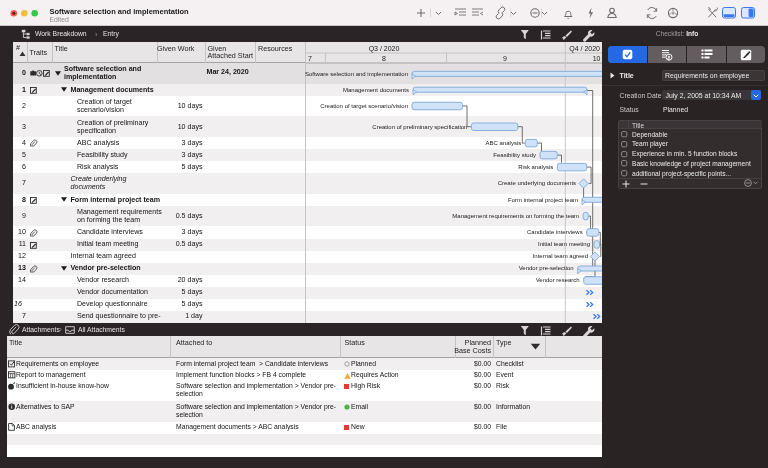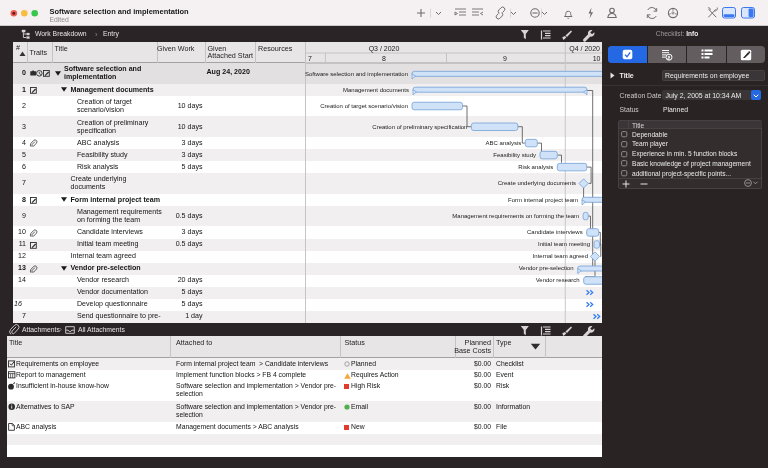--- a/index.html
+++ b/index.html
@@ -97,21 +97,21 @@
       <path d="M3.3 1.8v1.7l1.6 1.1" stroke="#2d2d2d" stroke-width="0.8"></path>
     </svg>
 <svg class="a" style="left:42.7px;top:70.35px" width="6.8" height="6.8" viewBox="0 0 6.8 6.8" fill="none">
       <rect x="0.5" y="0.5" width="5.8" height="5.8" stroke="#2d2d2d" stroke-width="0.9"></rect>
       <path d="M1.6 5.2L5.2 1.6l0.9 0.9-3.6 3.6z" fill="#2d2d2d"></path>
     </svg>
 <svg class="a" style="left:55px;top:70.9px" width="6" height="5">
       <path d="M0 0.3h6L3 4.8z" fill="#1a1a1a"></path>
     </svg>
 <span class="t" style="left:64px;top:65.0px;font-weight:bold;">Software selection and<br>implementation</span>
-<span class="t b" style="left:206.5px;top:68.3px">Aug 24, 2020</span>
+<span class="t b" style="left:206.5px;top:68.3px">Mar 24, 2020</span>
 <div class="a" style="left:13px;top:83.7px;width:589px;height:12.0px;background:#f1eff0"></div>
 <span class="t" style="left:12px;top:85.5px;width:14px;text-align:right;font-weight:bold;">1</span>
 <svg class="a" style="left:30.2px;top:86.7px" width="6.8" height="6.8" viewBox="0 0 6.8 6.8" fill="none">
       <rect x="0.5" y="0.5" width="5.8" height="5.8" stroke="#2d2d2d" stroke-width="0.9"></rect>
       <path d="M1.6 5.2L5.2 1.6l0.9 0.9-3.6 3.6z" fill="#2d2d2d"></path>
     </svg>
 <svg class="a" style="left:61px;top:87.3px" width="6" height="5">
       <path d="M0 0.3h6L3 4.8z" fill="#1a1a1a"></path>
     </svg>
 <span class="t" style="left:70.5px;top:85.5px;font-weight:bold;">Management documents</span>
@@ -133,21 +133,21 @@
 <div class="a" style="left:13px;top:149.1px;width:589px;height:12.0px;background:#f1eff0"></div>
 <span class="t" style="left:12px;top:150.9px;width:14px;text-align:right;">5</span>
 <span class="t" style="left:77px;top:150.9px;">Feasibility study</span>
 <span class="t" style="left:141px;top:150.9px;width:61.5px;text-align:right">3 days</span>
 <div class="a" style="left:13px;top:161.1px;width:589px;height:12.0px;background:#ffffff"></div>
 <span class="t" style="left:12px;top:162.9px;width:14px;text-align:right;">6</span>
 <span class="t" style="left:77px;top:162.9px;">Risk analysis</span>
 <span class="t" style="left:141px;top:162.9px;width:61.5px;text-align:right">5 days</span>
 <div class="a" style="left:13px;top:173.1px;width:589px;height:20.7px;background:#f1eff0"></div>
 <span class="t" style="left:12px;top:179.2px;width:14px;text-align:right;">7</span>
-<span class="t" style="left:70.5px;top:175.1px;">Create underlying<br>documents</span>
+<span class="t" style="left:70.5px;top:175.1px;font-style:italic;">Create underlying<br>documents</span>
 <div class="a" style="left:13px;top:193.8px;width:589px;height:12.0px;background:#ffffff"></div>
 <span class="t" style="left:12px;top:195.6px;width:14px;text-align:right;font-weight:bold;">8</span>
 <svg class="a" style="left:30.2px;top:196.79999999999998px" width="6.8" height="6.8" viewBox="0 0 6.8 6.8" fill="none">
       <rect x="0.5" y="0.5" width="5.8" height="5.8" stroke="#2d2d2d" stroke-width="0.9"></rect>
       <path d="M1.6 5.2L5.2 1.6l0.9 0.9-3.6 3.6z" fill="#2d2d2d"></path>
     </svg>
 <svg class="a" style="left:61px;top:197.4px" width="6" height="5">
       <path d="M0 0.3h6L3 4.8z" fill="#1a1a1a"></path>
     </svg>
 <span class="t" style="left:70.5px;top:195.6px;font-weight:bold;">Form internal project team</span>

